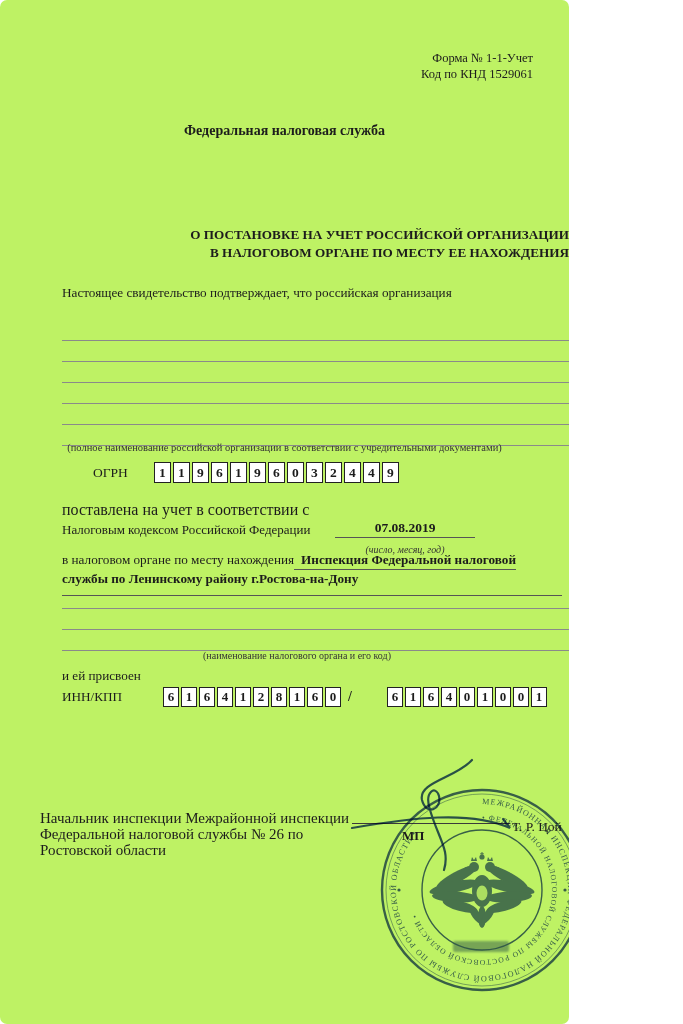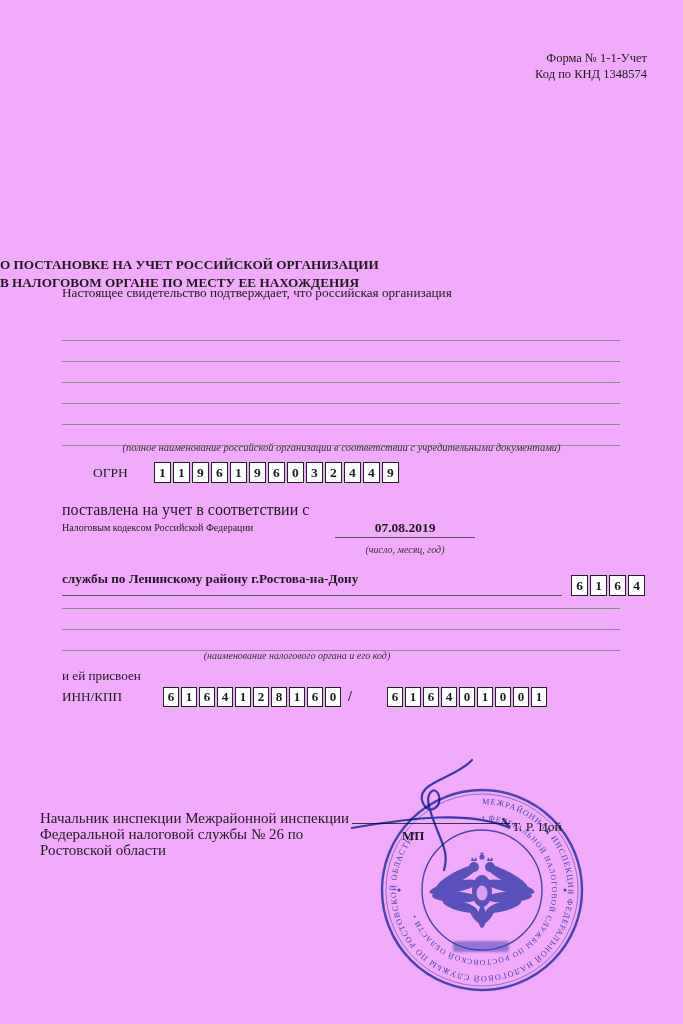--- a/index.html
+++ b/index.html
@@ -1,49 +1,50 @@
 <!DOCTYPE html>
 <html lang="ru"><head>
 <meta charset="utf-8">
 <style>
   html,body { margin:0; padding:0; background:#ffffff; }
   .page {
-    position:relative; width:683px; height:1024px; background:#f0abfc;
+    position:relative; width:569px; height:1024px; background:#bef264;
     font-family:"Liberation Serif","DejaVu Serif",serif; color:#1c1c1c;
     overflow:hidden;
+    border-radius:7px;
   }
   .form-meta { position:absolute; top:50px; right:36px; text-align:right;
     font-size:12.5px; line-height:16px; }
   .agency { position:absolute; top:123px; left:0; width:100%; text-align:center;
     font-weight:bold; font-size:14px; }
   .doc-title { position:absolute; top:145px; left:0; width:100%; text-align:center;
     font-weight:bold; font-size:31px; letter-spacing:1.5px; }
-  .subtitle { position:absolute; top:226px; left:0; width:100%; text-align:left;
-    font-weight:bold; font-size:13.2px; line-height:17.5px;margin-top:30px; }
+  .subtitle { position:absolute; top:226px; left:0; width:100%; text-align:right;
+    font-weight:bold; font-size:13.2px; line-height:17.5px; }
   .statement { position:absolute; left:62px; top:285px; font-size:13.2px; }
   .org-name { position:absolute; left:62px; top:301px; width:558px;
     font-weight:bold; font-size:13.8px; border-bottom:1.2px solid #555;
     padding-bottom:2px; white-space:nowrap; }
   .ruled { position:absolute; left:62px; width:558px; }
   .rule { height:20px; border-bottom:1px solid #8a8a8a; }
   .ruled-1 { top:320px; }
   .ruled-2 { top:588px; }
-  .caption { position:absolute; font-style:italic; font-size:10.5px; color:#333;
+  .caption { position:absolute; font-size:10.5px; color:#333;
     text-align:center; }
   .caption-1 { top:442px; left:0; width:100%; }
   .caption-2 { top:650px; left:62px; width:470px; font-size:10px; }
   .cells { display:flex; gap:2px; }
   .cell { width:15px; height:19px; border:1.6px solid #222;
     display:flex; align-items:center; justify-content:center;
     font-weight:bold; font-size:13.5px; background:#fff; }
   .cells-sm .cell { width:14px; height:18px; font-size:13px; }
   .ogrn-row { position:absolute; left:93px; top:462px; display:flex;
     align-items:center; gap:26px; font-size:13.5px; }
   .para-registered { position:absolute; left:62px; top:501px; font-size:16px; }
-  .basis-row { position:absolute; left:62px; top:522px; font-size:10px; }
+  .basis-row { position:absolute; left:62px; top:522px; font-size:13px; }
   .date-block { position:absolute; left:330px; top:518px; width:150px; text-align:center; }
   .date-value { display:inline-block; min-width:128px; font-weight:bold;
     font-size:13.5px; border-bottom:1.2px solid #555; padding:0 6px 1px; }
   .date-caption { font-style:italic; font-size:10px; color:#333; margin-top:6px; }
   .authority-row1 { position:absolute; left:62px; top:552px; width:416px;
     display:flex; font-size:13.2px; white-space:nowrap; }
   .authority-row1 .bold-fill { font-weight:bold; border-bottom:1.2px solid #555;
     flex:1; padding-left:7px; padding-bottom:1px; }
   .authority-row2 { position:absolute; left:62px; top:571px; width:583px;
     display:flex; align-items:flex-end; gap:9px; font-size:13.2px; }
@@ -65,23 +66,24 @@
   .flourish { position:absolute; left:340px; top:748px; width:212px; height:152px;
     mix-blend-mode:multiply; }
 </style>
 </head>
 <body>
 
 <div class="page">
 
   <div class="form-meta">
     <div>Форма № 1-1-Учет</div>
-    <div>Код по КНД 1348574</div>
-  </div>
-
+    <div>Код по КНД 1529061</div>
+  </div>
+
+  <div class="agency">Федеральная налоговая служба</div>
 
   <div class="subtitle">
     <div>О ПОСТАНОВКЕ НА УЧЕТ РОССИЙСКОЙ ОРГАНИЗАЦИИ</div>
     <div>В НАЛОГОВОМ ОРГАНЕ  ПО МЕСТУ ЕЕ НАХОЖДЕНИЯ</div>
   </div>
 
   <div class="statement">Настоящее свидетельство подтверждает, что российская организация</div>
 
   <div class="ruled ruled-1">
     <div class="rule"></div>
@@ -114,20 +116,24 @@
   </div>
 
   <div class="para-registered">поставлена на учет в соответствии с</div>
   <div class="basis-row">Налоговым кодексом Российской Федерации</div>
 
   <div class="date-block">
     <span class="date-value">07.08.2019</span>
     <div class="date-caption">(число, месяц, год)</div>
   </div>
 
+  <div class="authority-row1">
+    <span>в налоговом органе по месту нахождения</span>
+    <span class="bold-fill">Инспекция Федеральной налоговой</span>
+  </div>
 
   <div class="authority-row2">
     <span class="bold-fill">службы по Ленинскому району г.Ростова-на-Дону</span>
     <span class="cells">
         <span class="cell">6</span>
         <span class="cell">1</span>
         <span class="cell">6</span>
         <span class="cell">4</span>
       </span>
   </div>

